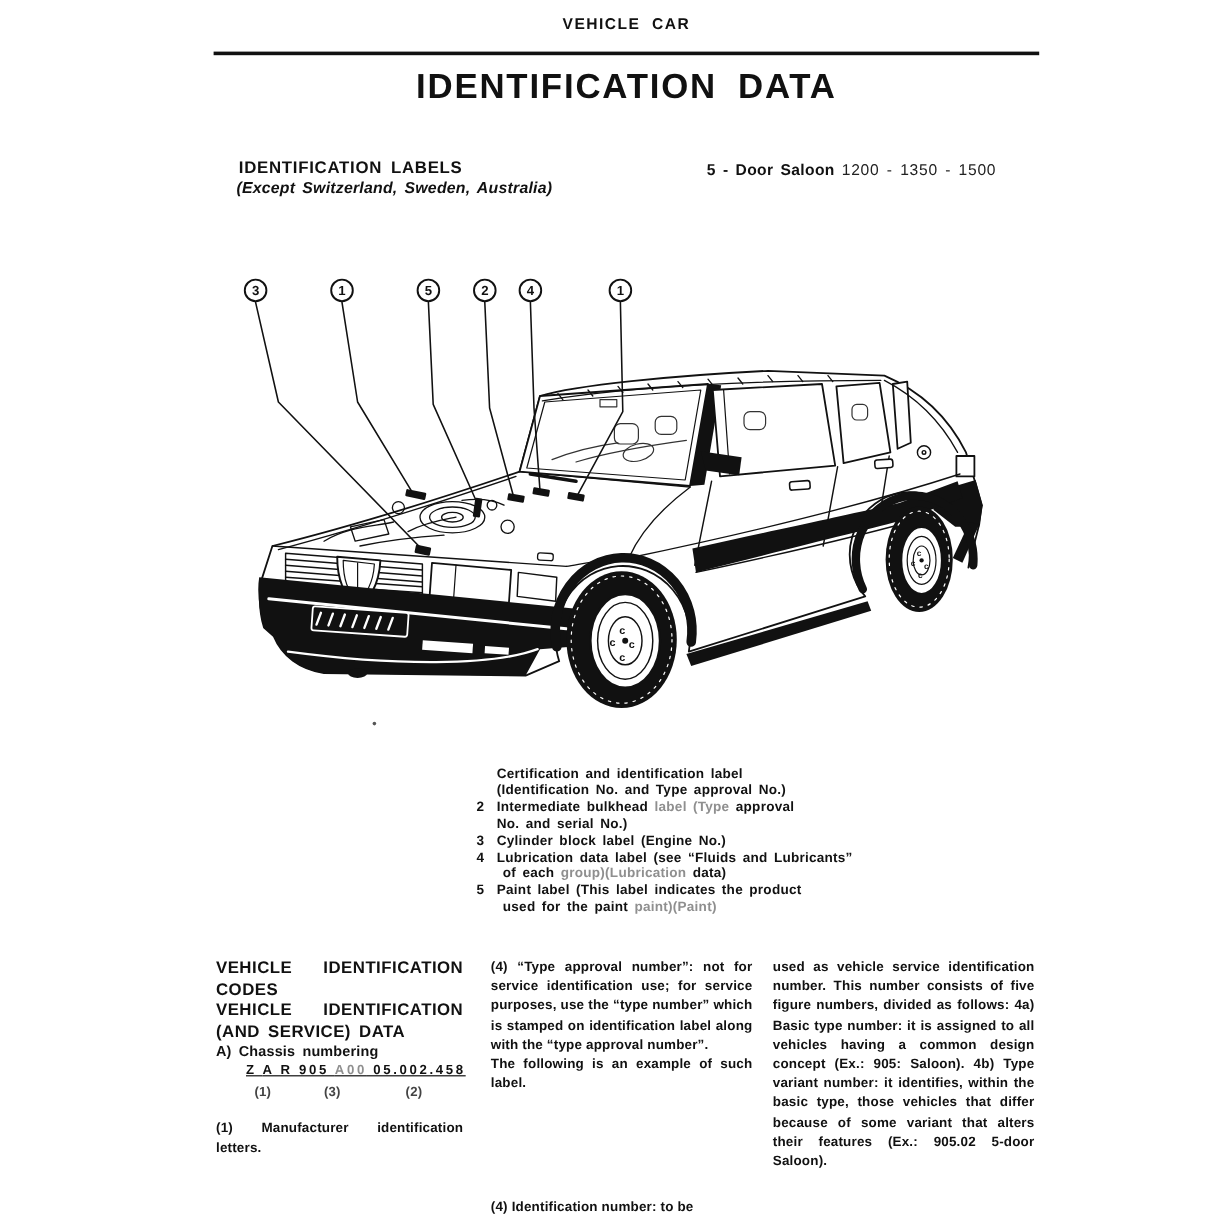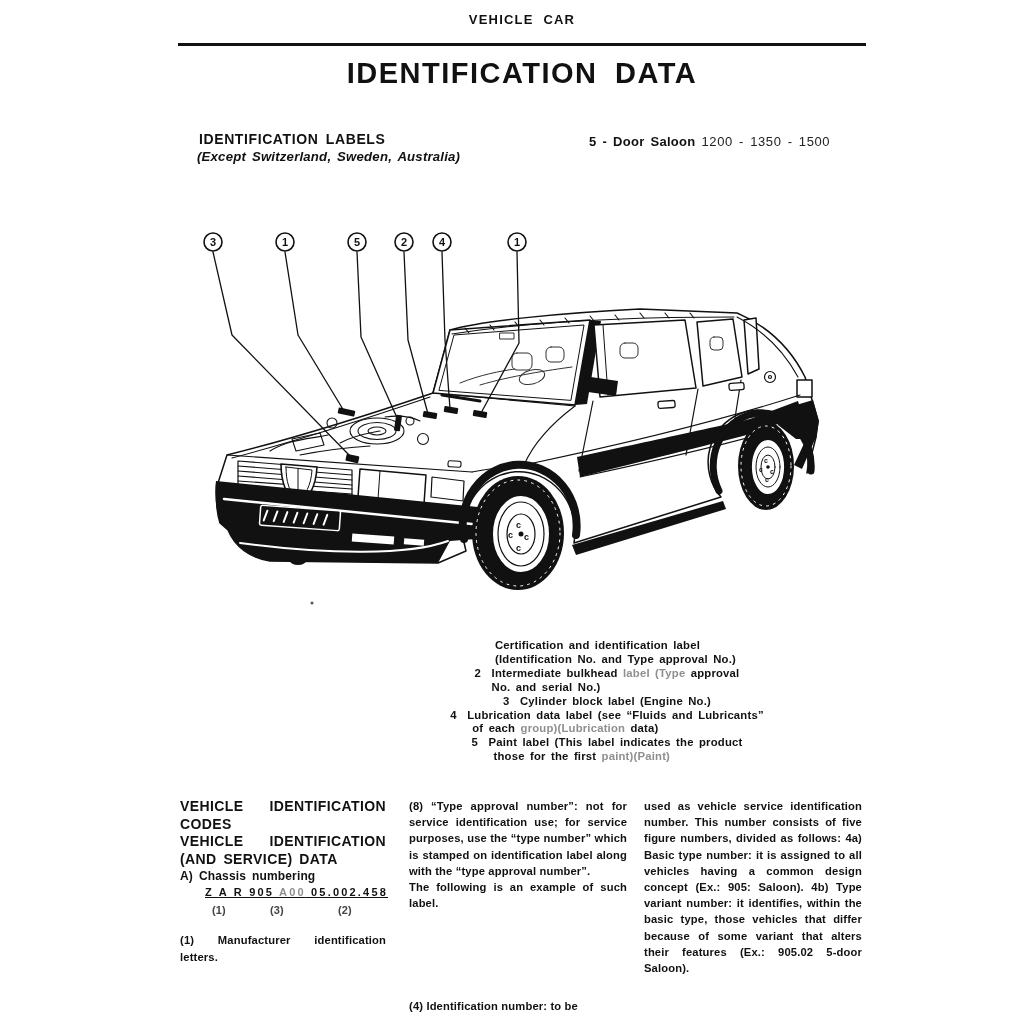--- a/index.html
+++ b/index.html
@@ -19,21 +19,21 @@
   
   .sub-left-1{left:199px;top:131px;font-size:14px;letter-spacing:.6px;word-spacing:3px;}
   .sub-left-2{left:197px;top:149px;font-size:13.2px;font-style:italic;letter-spacing:.2px;word-spacing:2px;text-align:center;}
   .sub-right{left:589px;top:134px;font-size:13px;letter-spacing:.3px;word-spacing:2px;}
   .sub-right .nums{font-weight:400;color:#222;letter-spacing:.6px;}
   
   .fig{left:180px;top:225px;width:690px;height:400px;}
   
   .legend{left:397px;top:639px;width:420px;font-size:11.3px;line-height:13.9px;
     letter-spacing:.2px;word-spacing:2px;}
-  .leg-row{display:flex;justify-content:center;}
+  .leg-row{display:flex;}
   .leg-num{width:17px;flex:none;}
   .leg-line.indent{padding-left:5px;}
   
   .col{font-size:11.2px;line-height:16.2px;letter-spacing:.15px;}
   .col p{margin:0 0 0 0;text-align:justify;}
   .col1{left:180px;top:798px;width:206px;}
   .col2{left:409px;top:798px;width:218px;height:216px;}
   .col3{left:644px;top:798px;width:218px;}
   .colhead{font-size:14px;line-height:17.5px;letter-spacing:.4px;word-spacing:2.5px;margin:0 0 14px 0;text-align:left;}
   .colhead2{margin-bottom:20px;}
@@ -289,39 +289,39 @@
     <div class="leg-num">4</div>
     <div>
       <div class="leg-line"><span>Lubrication data label (see “Fluids and Lubricants”</span></div>
       <div class="leg-line indent"><span>of each </span><span class="light">group)(Lubrication </span><span>data)</span></div>
     </div>
   </div>
   <div class="leg-row">
     <div class="leg-num">5</div>
     <div>
       <div class="leg-line"><span>Paint label (This label indicates the product</span></div>
-      <div class="leg-line indent"><span>those for the first </span><span class="light">paint)(Paint)</span></div>
+      <div class="leg-line indent"><span>used for the paint </span><span class="light">paint)(Paint)</span></div>
     </div>
   </div>
 </div>
 
 <div class="abs col col1">
   <p class="colhead colhead2">VEHICLE  IDENTIFICATION CODES</p>
   <p class="colhead">VEHICLE  IDENTIFICATION (AND  SERVICE)  DATA</p>
   <p class="item-a">A)  Chassis  numbering</p>
   <div class="code-line"><span>Z </span><span>A R 905 </span><span class="light">A00</span><span> 05.002.458</span></div>
   <div class="code-labels">
     <span class="cl-0">(1)</span>
     <span class="cl-1">(3)</span>
     <span class="cl-2">(2)</span>
   </div>
   <p class="note">(1) Manufacturer identification letters.</p>
 </div>
 
 <div class="abs col col2">
-  <p>(8) “Type approval number”: not for service identification use; for service purposes, use the “type number” which is stamped on identification label along with the “type approval number”.</p>
+  <p>(4) “Type approval number”: not for service identification use; for service purposes, use the “type number” which is stamped on identification label along with the “type approval number”.</p>
   <p>The following is an example of such label.</p>
   <p class="p4">(4) Identification number: to be</p>
 </div>
 
 <div class="abs col col3">
   <p>used as vehicle service identification number. This number consists of five figure numbers, divided as follows: 4a) Basic type number: it is assigned to all vehicles having a common design concept (Ex.: 905: Saloon). 4b) Type variant number: it identifies, within the basic type, those vehicles that differ because of some variant that alters their features (Ex.: 905.02 5-door Saloon).</p>
 </div>
 
 </body></html>

